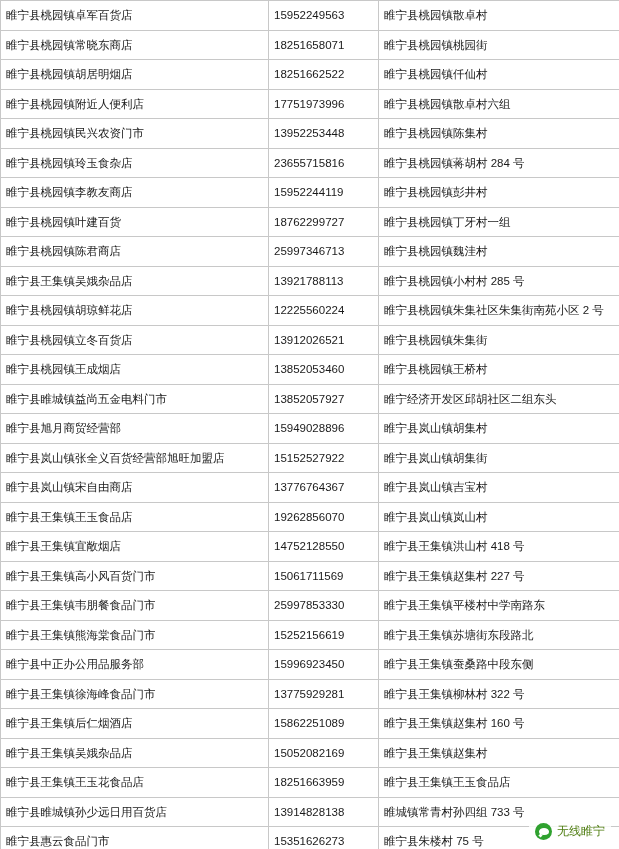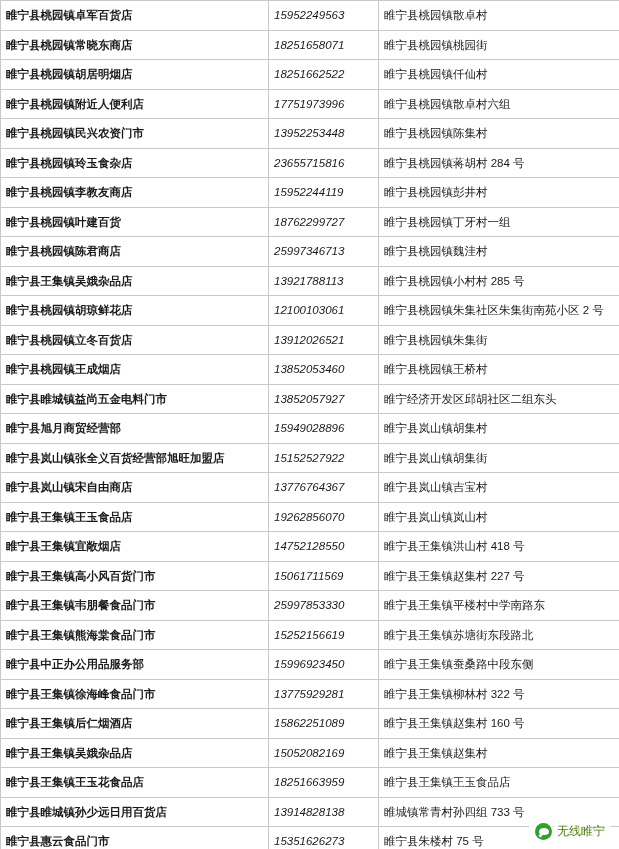--- a/index.html
+++ b/index.html
@@ -23,22 +23,22 @@
     border: 1px solid #c8c8c8;
     font-size: 11.5px;
     color: #1a1a1a;
     padding: 3px 4px 3px 5px;
     height: 22.5px;
     line-height: 16px;
     overflow: hidden;
     white-space: nowrap;
     vertical-align: middle;
   }
-  td.c-name  { width: 258px; font-weight: bold; }
-  td.c-phone { width: 100px; font-style: italic; }
+  td.c-name  { width: 258px; }
+  td.c-phone { width: 100px; }
   td.c-addr  { width: 255px; }
 
   
   .watermark {
     position: absolute;
     right: 8px;
     bottom: 6px;
     display: flex;
     align-items: center;
     gap: 5px;
@@ -130,21 +130,21 @@
         <td class="c-phone">25997346713</td>
         <td class="c-addr">睢宁县桃园镇魏洼村</td>
       </tr>
       <tr>
         <td class="c-name">睢宁县王集镇吴娥杂品店</td>
         <td class="c-phone">13921788113</td>
         <td class="c-addr">睢宁县桃园镇小村村 285 号</td>
       </tr>
       <tr>
         <td class="c-name">睢宁县桃园镇胡琼鲜花店</td>
-        <td class="c-phone">12100103061</td>
+        <td class="c-phone">12225560224</td>
         <td class="c-addr">睢宁县桃园镇朱集社区朱集街南苑小区 2 号</td>
       </tr>
       <tr>
         <td class="c-name">睢宁县桃园镇立冬百货店</td>
         <td class="c-phone">13912026521</td>
         <td class="c-addr">睢宁县桃园镇朱集街</td>
       </tr>
       <tr>
         <td class="c-name">睢宁县桃园镇王成烟店</td>
         <td class="c-phone">13852053460</td>

